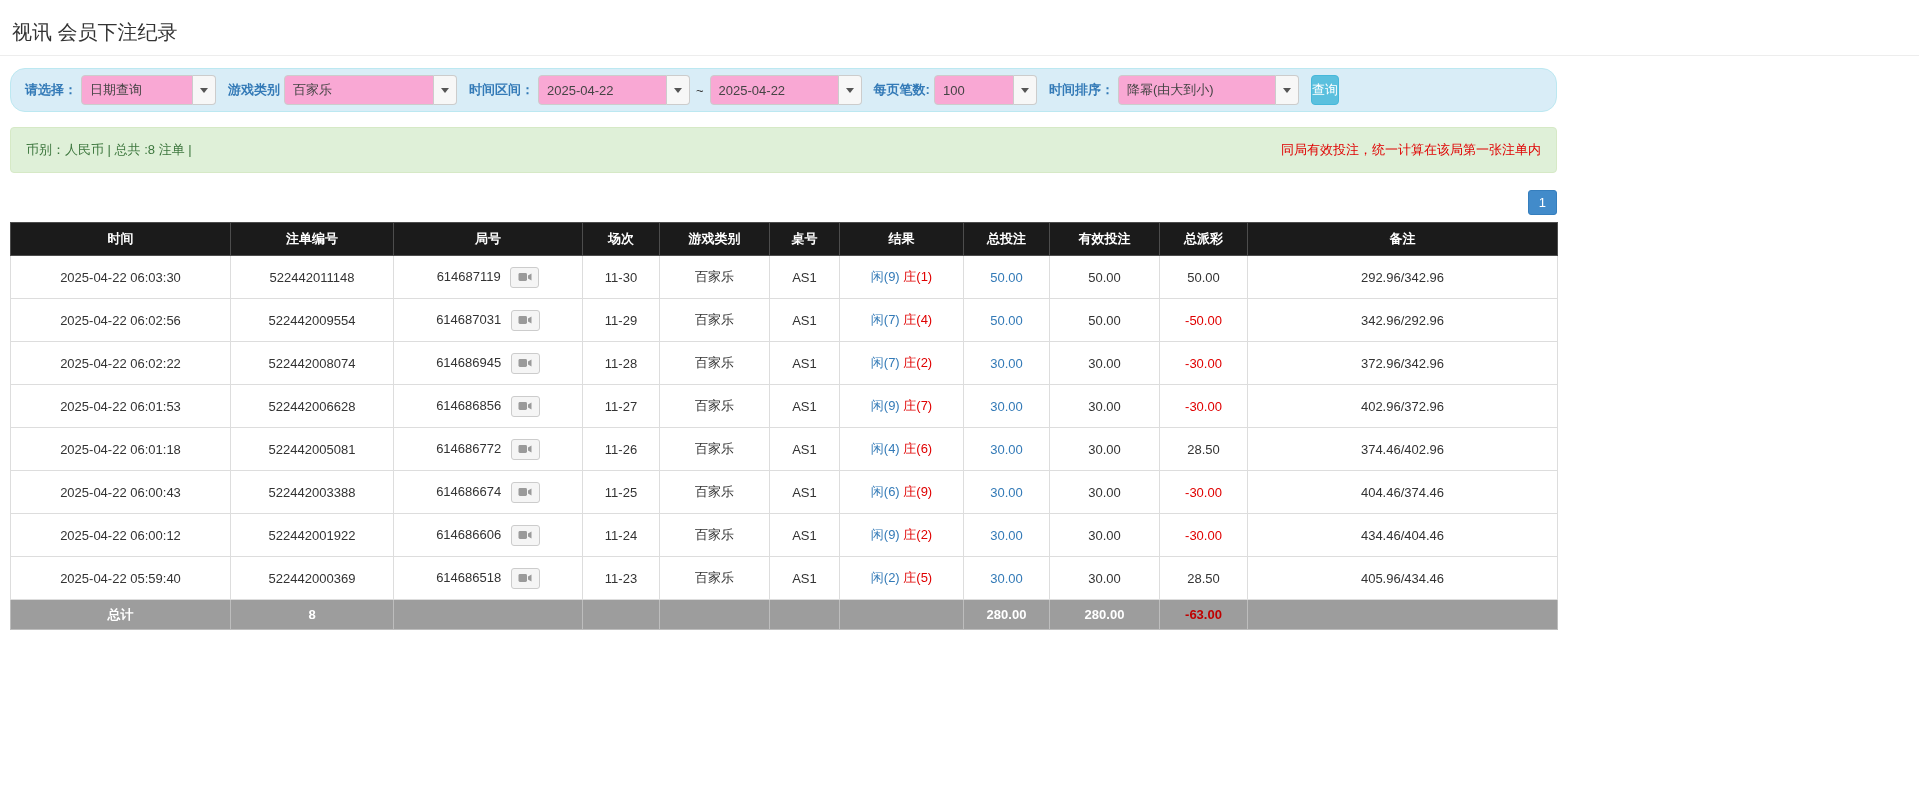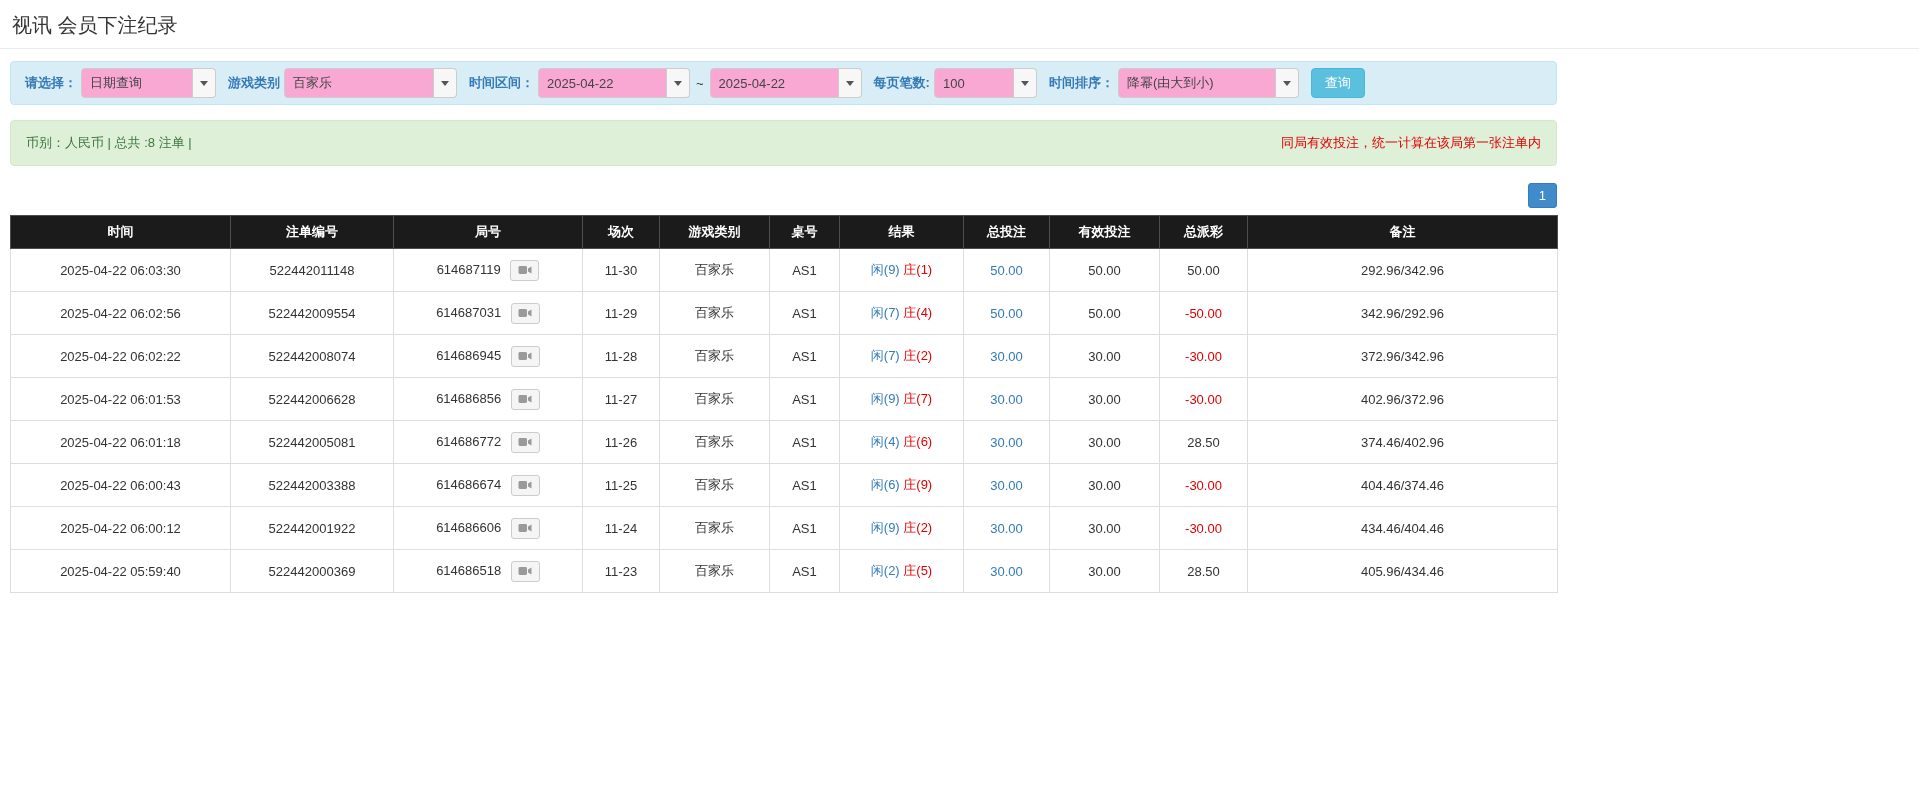--- a/index.html
+++ b/index.html
@@ -4,40 +4,40 @@
 <style>
   * { box-sizing: border-box; }
   html, body { margin: 0; padding: 0; background: #fff; }
   body {
     font-family: "Liberation Sans", "DejaVu Sans", sans-serif;
     font-size: 13px;
     color: #333;
     min-width: 1919px;
   }
   .page-header {
-    padding: 12px 10px 9px 12px;
+    padding: 19px 10px 9px 12px;
     border-bottom: 1px solid #ededed;
   }
   .page-title {
     margin: 0;
     font-size: 20px;
     font-weight: 400;
     color: #333;
   }
   .content {
     width: 1547px;
     margin-left: 10px;
   }
 
   
   .filter-bar {
     margin-top: 12px;
     background: var(--filter-bg, #d9edf7);
     border: 1px solid #bce8f1;
-    border-radius: 4px;
+    border-radius: 15px;
     padding: 6px 14px;
     display: flex;
     align-items: center;
   }
   .filter-label {
     color: var(--label-blue, #337ab7);
     font-weight: bold;
     white-space: nowrap;
     margin: 0 4px 0 12px;
   }
@@ -74,21 +74,21 @@
   .w-date   { width: 129px; }
   .w-size   { width: 80px; }
   .w-sort   { width: 158px; }
   .tilde { color: #333; margin: 0 6px; }
   .btn-search {
     background: var(--search-button-bg, #5bc0de);
     border: 1px solid #46b8da;
     color: #fff;
     border-radius: 4px;
     height: 30px;
-    padding: 0 13px;
+    padding: 0 0;
     font-size: 13px;
     cursor: pointer;
     margin-left: 12px;
     font-family: inherit;
   }
 
   
   .summary-bar {
     margin-top: 15px;
     background: var(--summary-bg, #dff0d8);
@@ -485,16 +485,29 @@
     </td>
     <td>
       <a class="bet-link">30.00</a>
     </td>
     <td>30.00</td>
     <td>28.50</td>
     <td>405.96/434.46</td>
   </tr>
       </tbody>
     <tbody id="table-foot">
+        <tr class="foot-row">
+    <td>总计</td>
+    <td>8</td>
+    <td></td>
+    <td></td>
+    <td></td>
+    <td></td>
+    <td></td>
+    <td>280.00</td>
+    <td>280.00</td>
+    <td class="neg">-63.00</td>
+    <td></td>
+  </tr>
       </tbody>
   </table>
 
 </div>
 
 </body></html>

